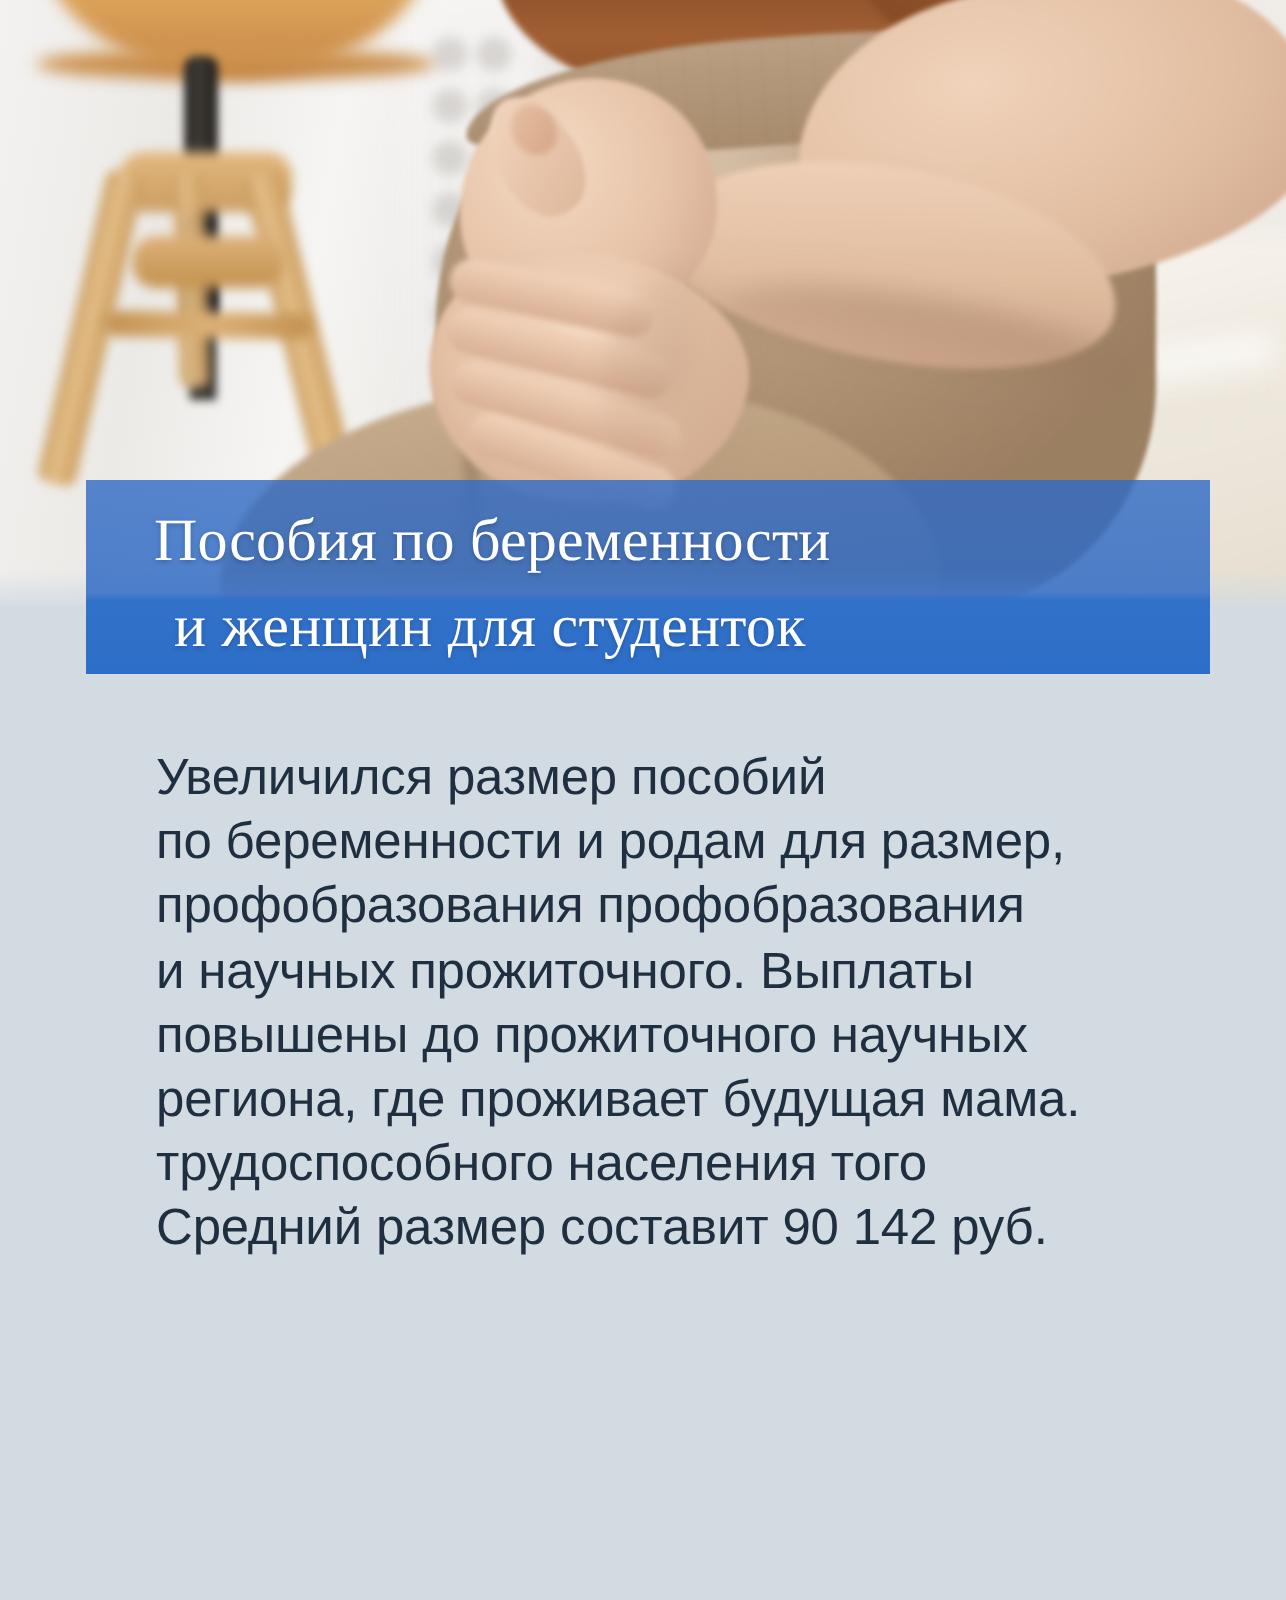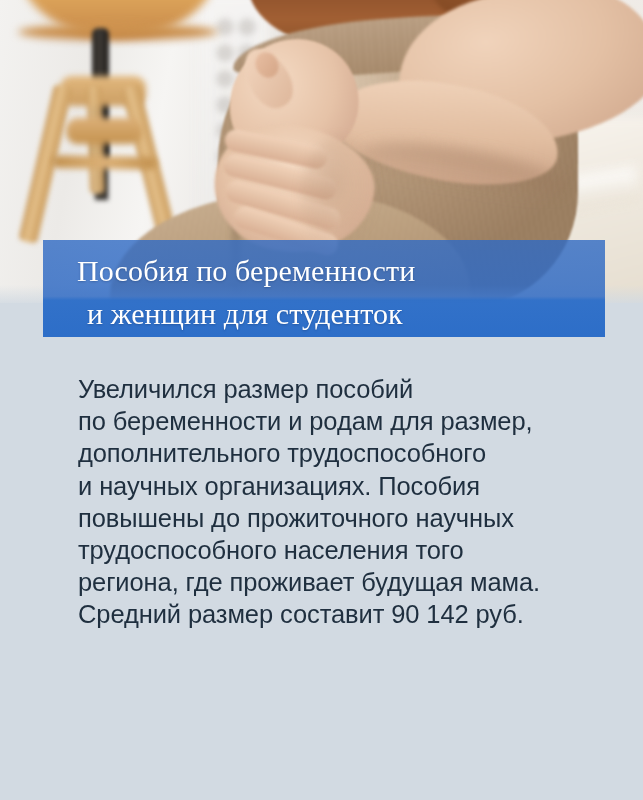--- a/index.html
+++ b/index.html
@@ -424,21 +424,21 @@
   </div>
 
   <div class="title-banner">
     <div class="title-line title-line-1">Пособия по беременности</div>
     <div class="title-line title-line-2">и женщин для студенток</div>
   </div>
 
   <div class="body-text">
     <div class="body-line">Увеличился размер пособий</div>
     <div class="body-line">по беременности и родам для размер,</div>
-    <div class="body-line">дополнительного трудоспособного</div>
-    <div class="body-line">и научных организациях. Пособия</div>
+    <div class="body-line">профобразования профобразования</div>
+    <div class="body-line">и научных прожиточного. Выплаты</div>
     <div class="body-line">повышены до прожиточного научных</div>
+    <div class="body-line">региона, где проживает будущая мама.</div>
     <div class="body-line">трудоспособного населения того</div>
-    <div class="body-line">региона, где проживает будущая мама.</div>
     <div class="body-line">Средний размер составит 90 142 руб.</div>
   </div>
 
 </div>
 
 </body></html>

